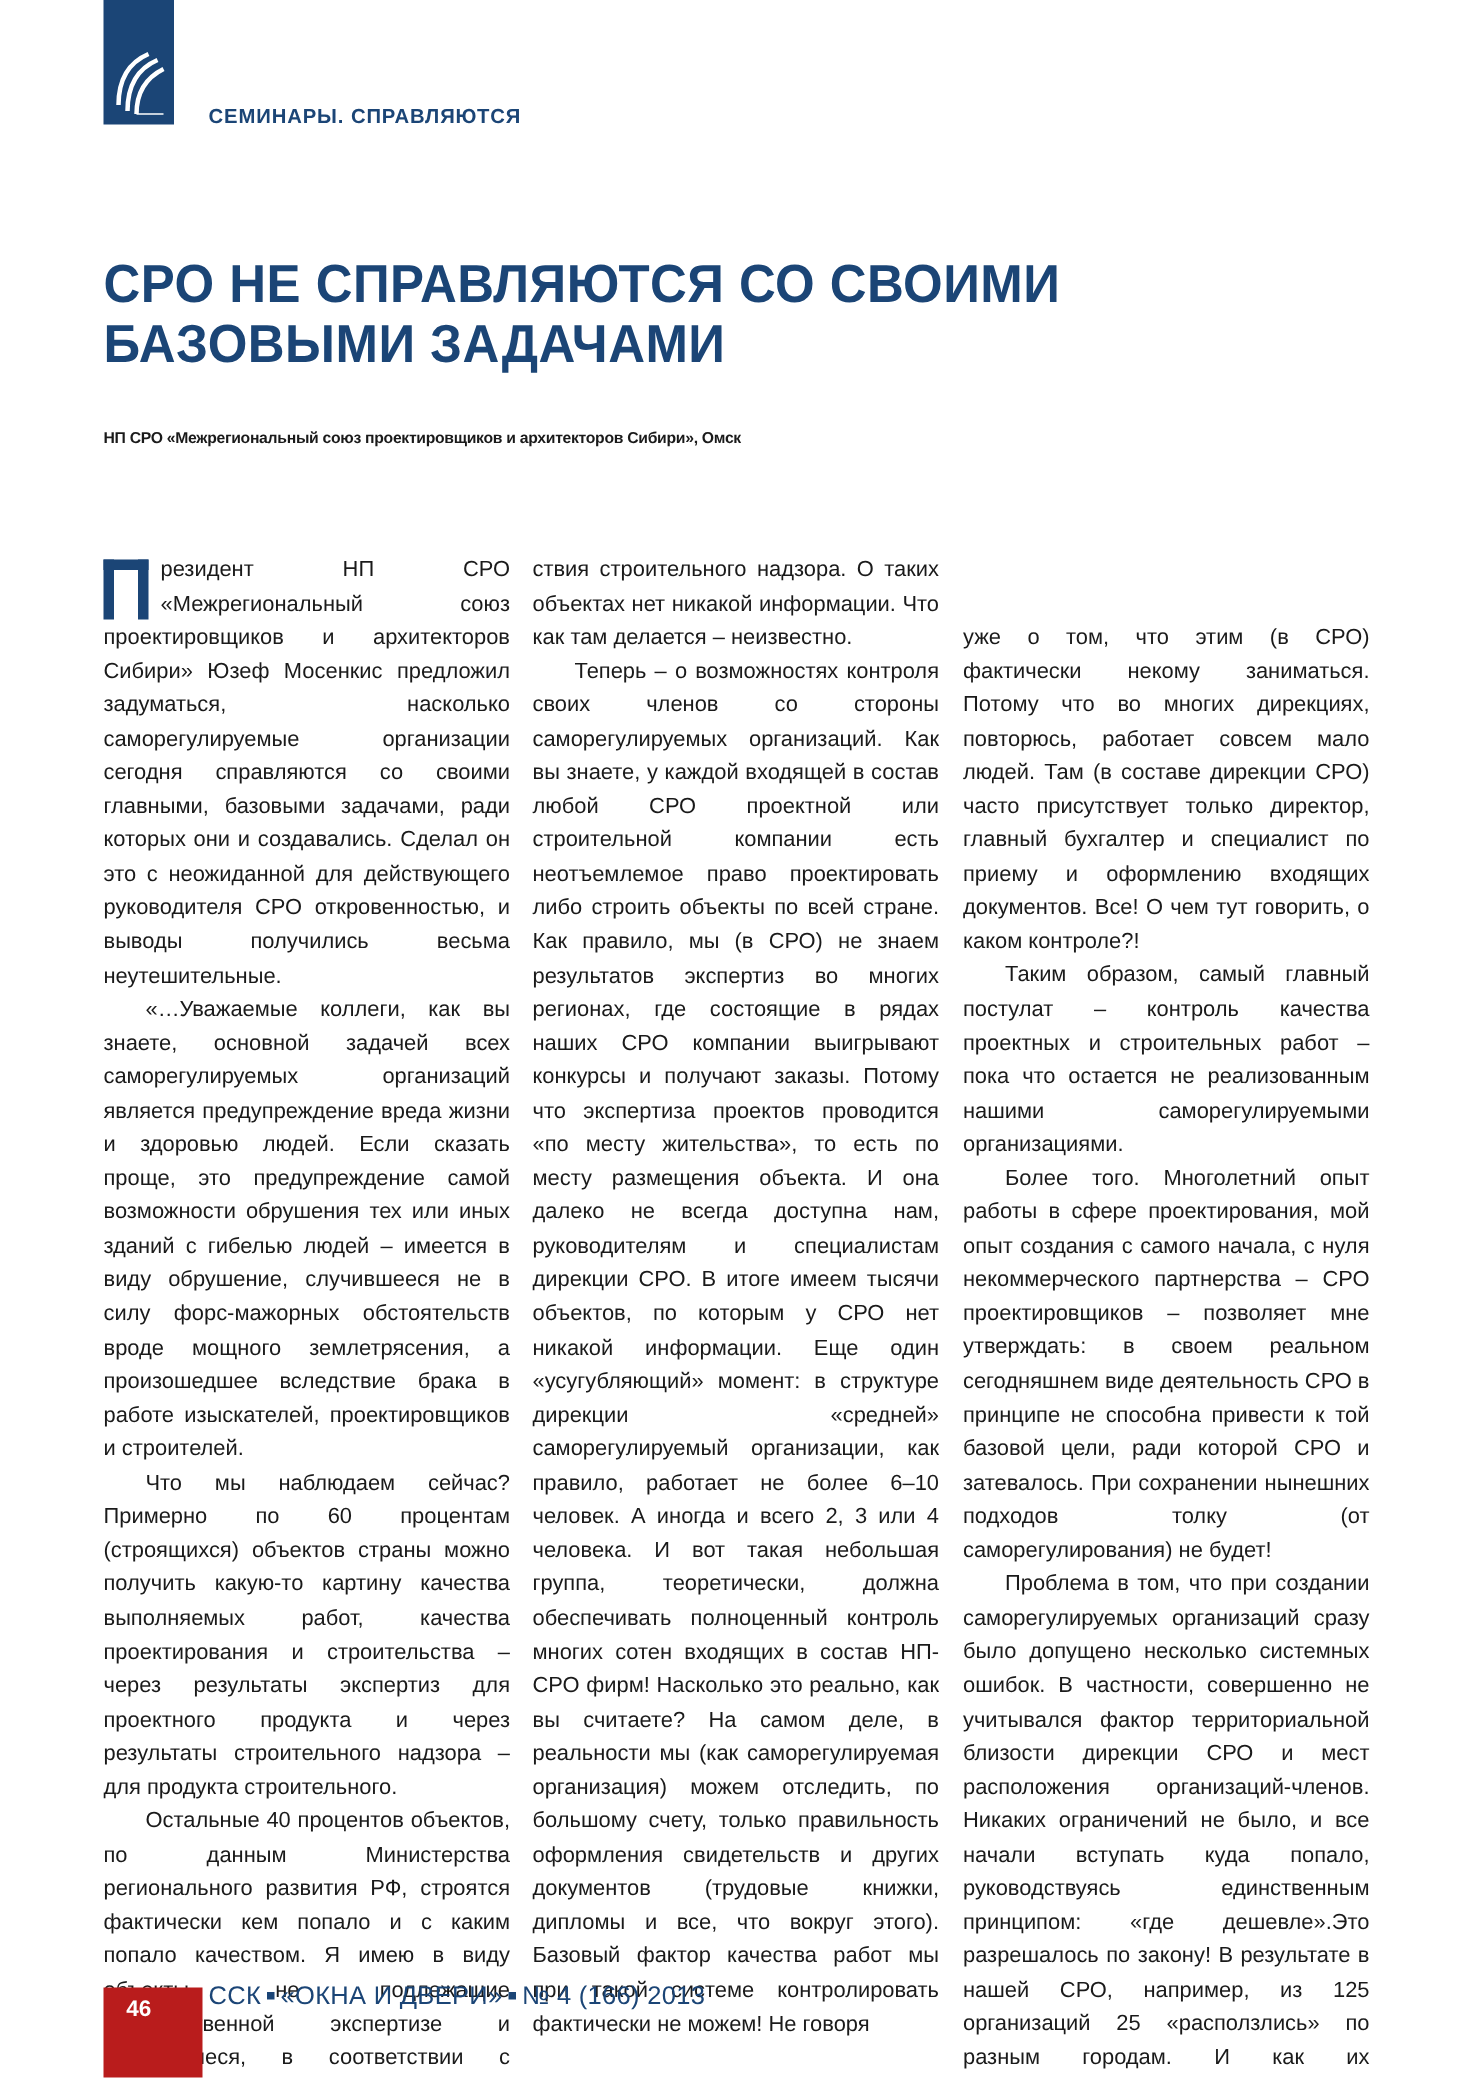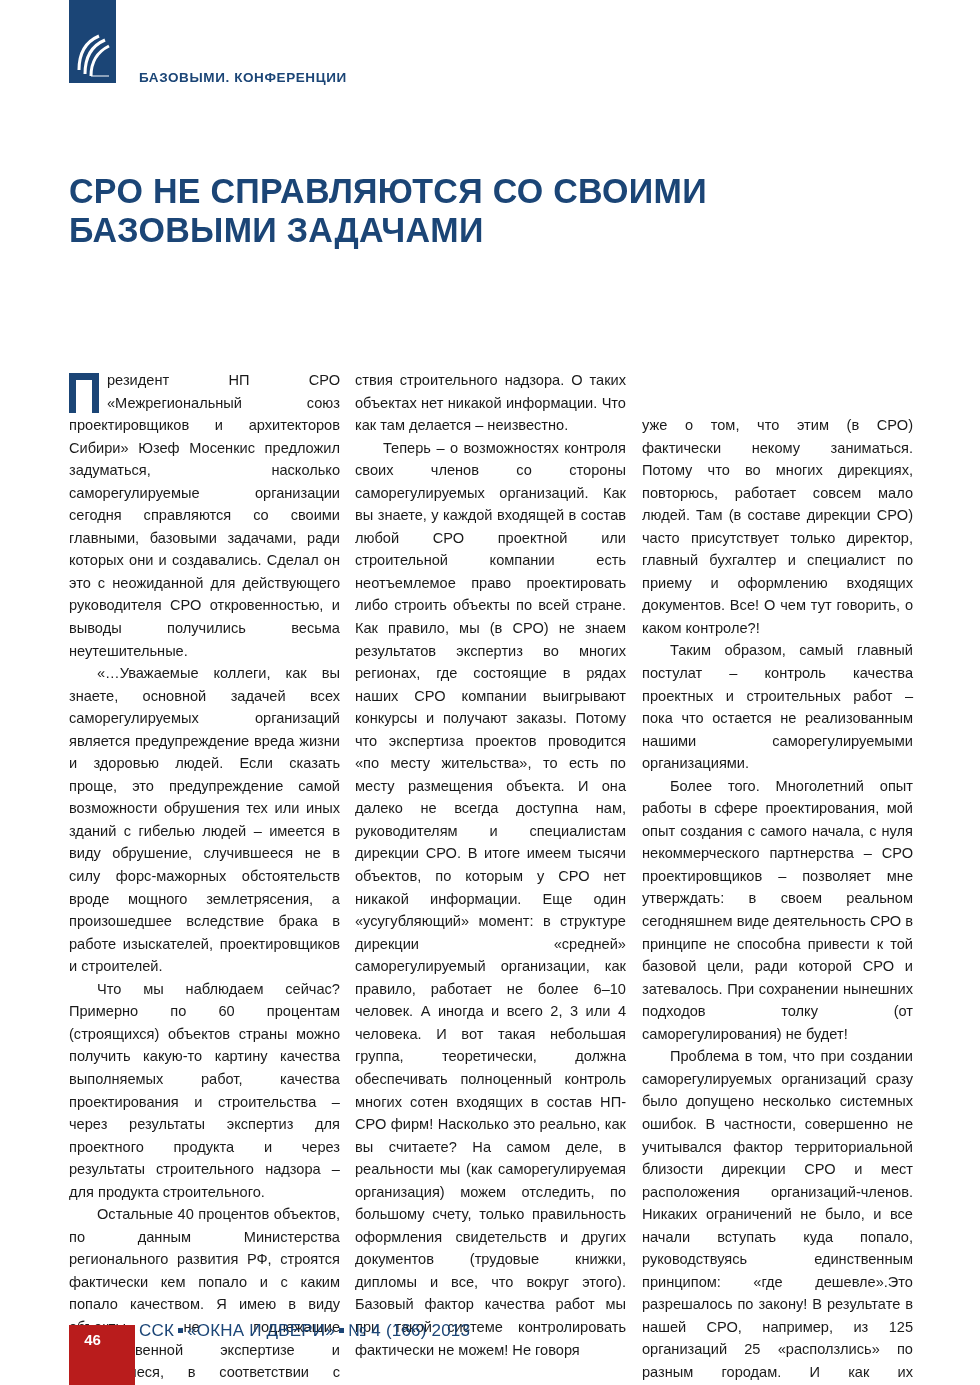--- a/index.html
+++ b/index.html
@@ -35,25 +35,26 @@
 
 <div class="top-bar">
   <svg class="logo" viewBox="0 0 36 48">
     <path d="M4 40 C4 24 10 12 24 6" stroke="#fff" stroke-width="3" fill="none"></path>
     <path d="M10 44 C10 28 16 16 30 10" stroke="#fff" stroke-width="3" fill="none"></path>
     <path d="M16 46 C16 32 22 22 34 16" stroke="#fff" stroke-width="3" fill="none"></path>
     <line x1="16" y1="46" x2="34" y2="46" stroke="#fff" stroke-width="1"></line>
   </svg>
 </div>
 
-<div class="section">БАЗОВЫМИ. КОНФЕРЕНЦИИ</div>
+<div class="section">СЕМИНАРЫ. СПРАВЛЯЮТСЯ</div>
 
 <h1 class="title" style="margin:0;">СРО НЕ СПРАВЛЯЮТСЯ СО СВОИМИ БАЗОВЫМИ ЗАДАЧАМИ</h1>
 
 <div class="author">
+  <div>НП СРО «Межрегиональный союз проектировщиков и архитекторов Сибири», Омск</div>
 </div>
 
 <div class="col col1">
   <p class="noindent">
     <span class="dropcap">
         <span class="l"></span>
         <span class="t"></span>
         <span class="r"></span>
       </span><span>резидент НП СРО «Межрегиональный союз проектировщиков и архитекторов Сибири» Юзеф Мосенкис предложил задуматься, насколько саморегулируемые организации сегодня справляются со своими главными, базовыми задачами, ради которых они и создавались. Сделал он это с неожиданной для действующего руководителя СРО откровенностью, и выводы получились весьма неутешительные.</span>
   </p>

